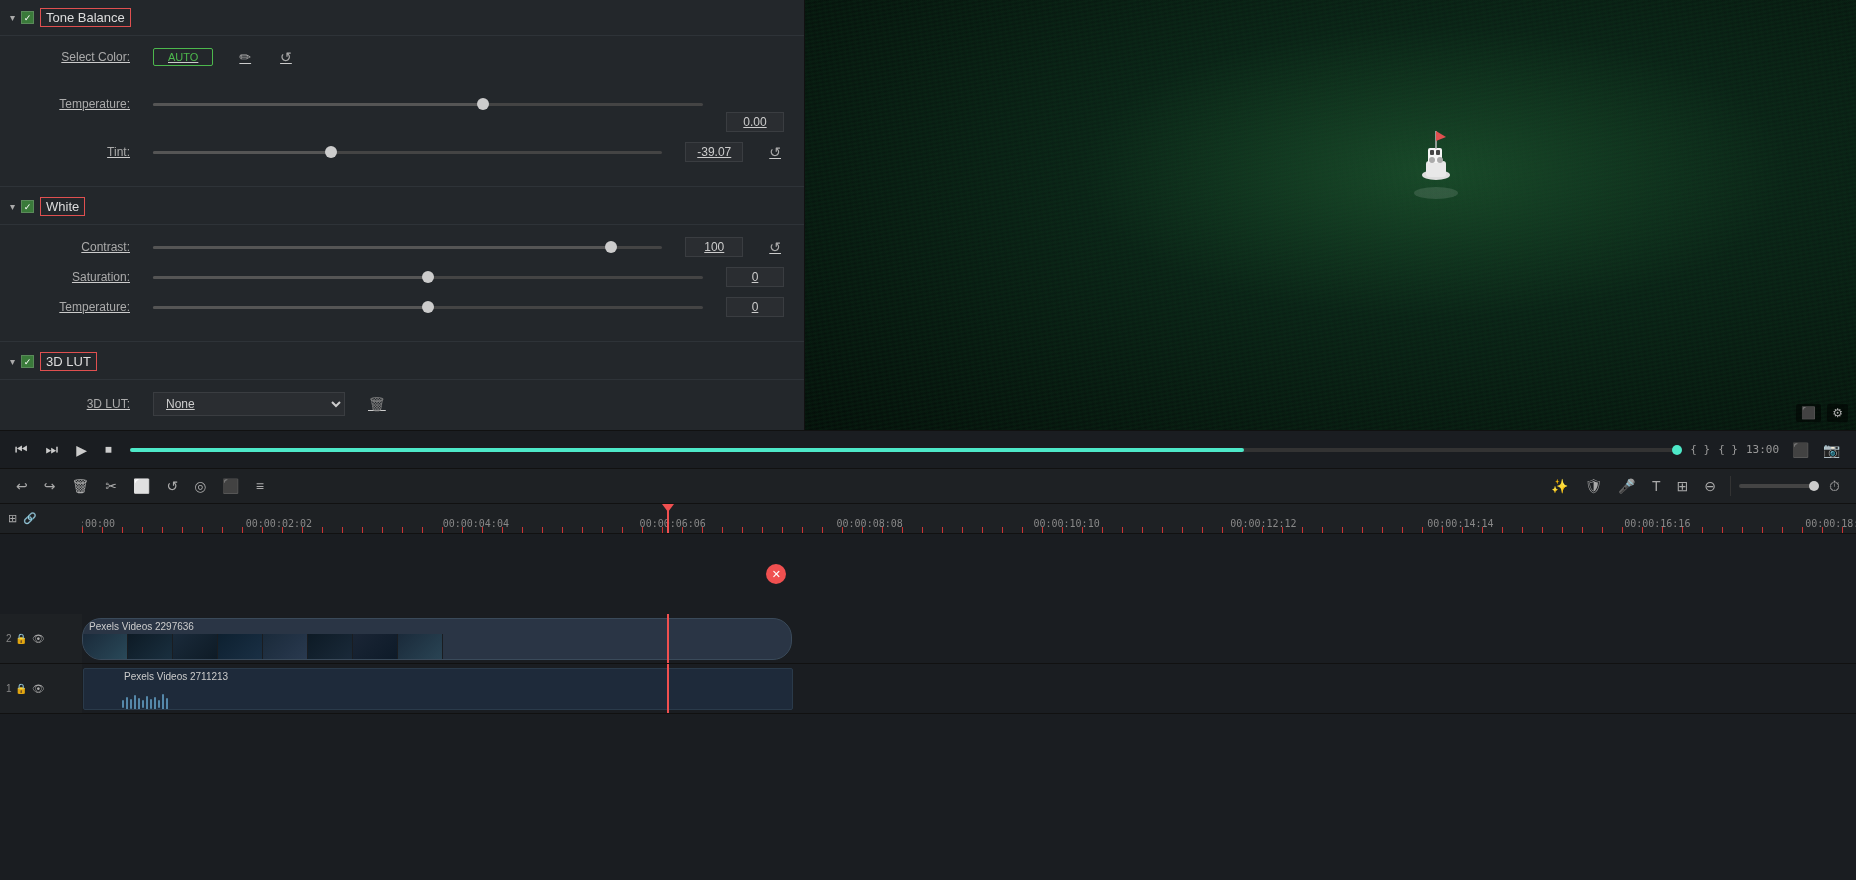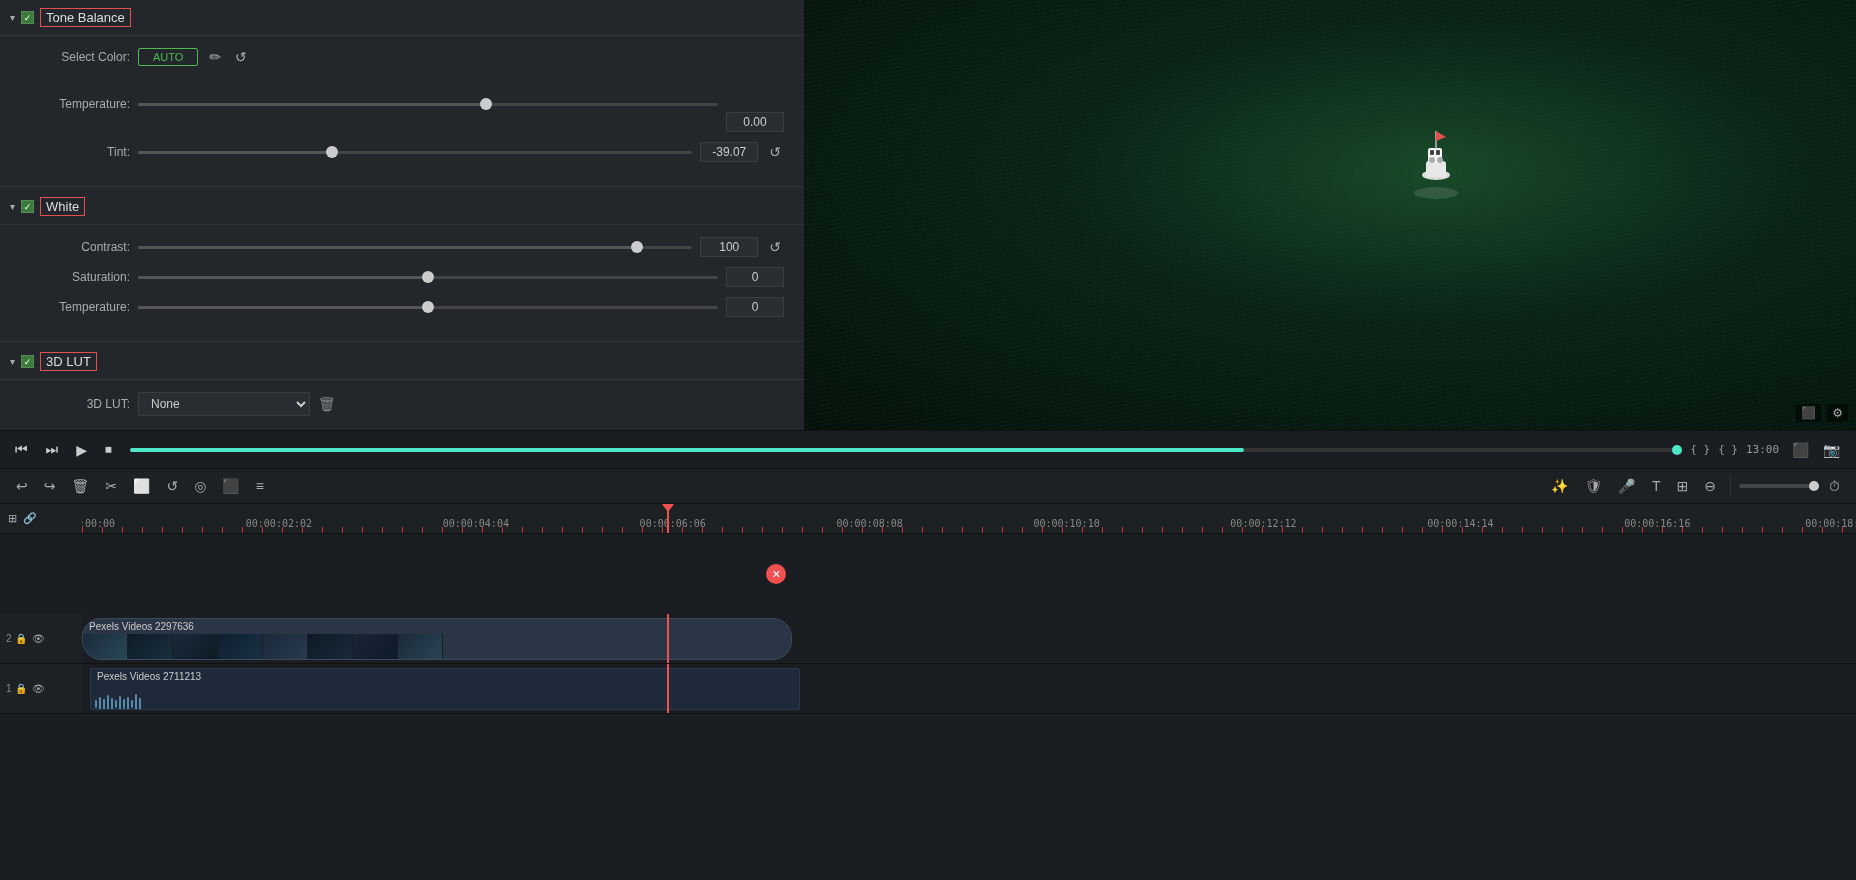--- a/index.html
+++ b/index.html
@@ -69,21 +69,22 @@
 
     
     .section-content {
       padding: 12px 20px;
     }
 
     .row {
       display: flex;
       align-items: center;
       margin-bottom: 10px;
-      gap: 8px;
+      gap: 23px;
+      text-decoration: underline;
     }
 
     .label {
       width: 110px;
       text-align: right;
       color: #aaa;
       font-size: 12px;
       flex-shrink: 0;
     }
 
@@ -440,21 +441,21 @@
     .left-panel::-webkit-scrollbar-track { background: #1a1d21; }
     .left-panel::-webkit-scrollbar-thumb { background: #444; }
 
     
     .lut-select {
       background: #2a2d31;
       border: 1px solid #3a3d41;
       color: #ccc;
       padding: 3px 8px;
       font-size: 12px;
-      width: 172px;
+      width: 192px;
       cursor: pointer;
     }
     .delete-btn {
       background: none;
       border: none;
       color: #888;
       cursor: pointer;
       font-size: 14px;
     }
 
@@ -739,21 +740,21 @@
 
     <div class="track-row">
       <div class="track-controls">
         <span style="font-size:10px;color:#888;">1</span>
         <button style="background:none;border:none;color:#aaa;cursor:pointer;font-size:10px;">🔒</button>
         <button style="background:none;border:none;color:#aaa;cursor:pointer;font-size:10px;">👁</button>
       </div>
       <div class="track-content">
 
         <div class="playhead" style="left:33%;"></div>
-        <div class="audio-clip" style="left:8px;width:40%;">
+        <div class="audio-clip" style="left:1px;width:40%;padding-left:34px;">
           <div class="video-clip-label">Pexels Videos 2711213</div>
           <div class="audio-waveform">
 
             <div style="width:2px;height:8px;background:#5588aa;border-radius:1px;"></div>
             <div style="width:2px;height:14px;background:#5588aa;border-radius:1px;"></div>
             <div style="width:2px;height:10px;background:#5588aa;border-radius:1px;"></div>
             <div style="width:2px;height:18px;background:#5588aa;border-radius:1px;"></div>
             <div style="width:2px;height:12px;background:#5588aa;border-radius:1px;"></div>
             <div style="width:2px;height:8px;background:#5588aa;border-radius:1px;"></div>
             <div style="width:2px;height:16px;background:#5588aa;border-radius:1px;"></div>

